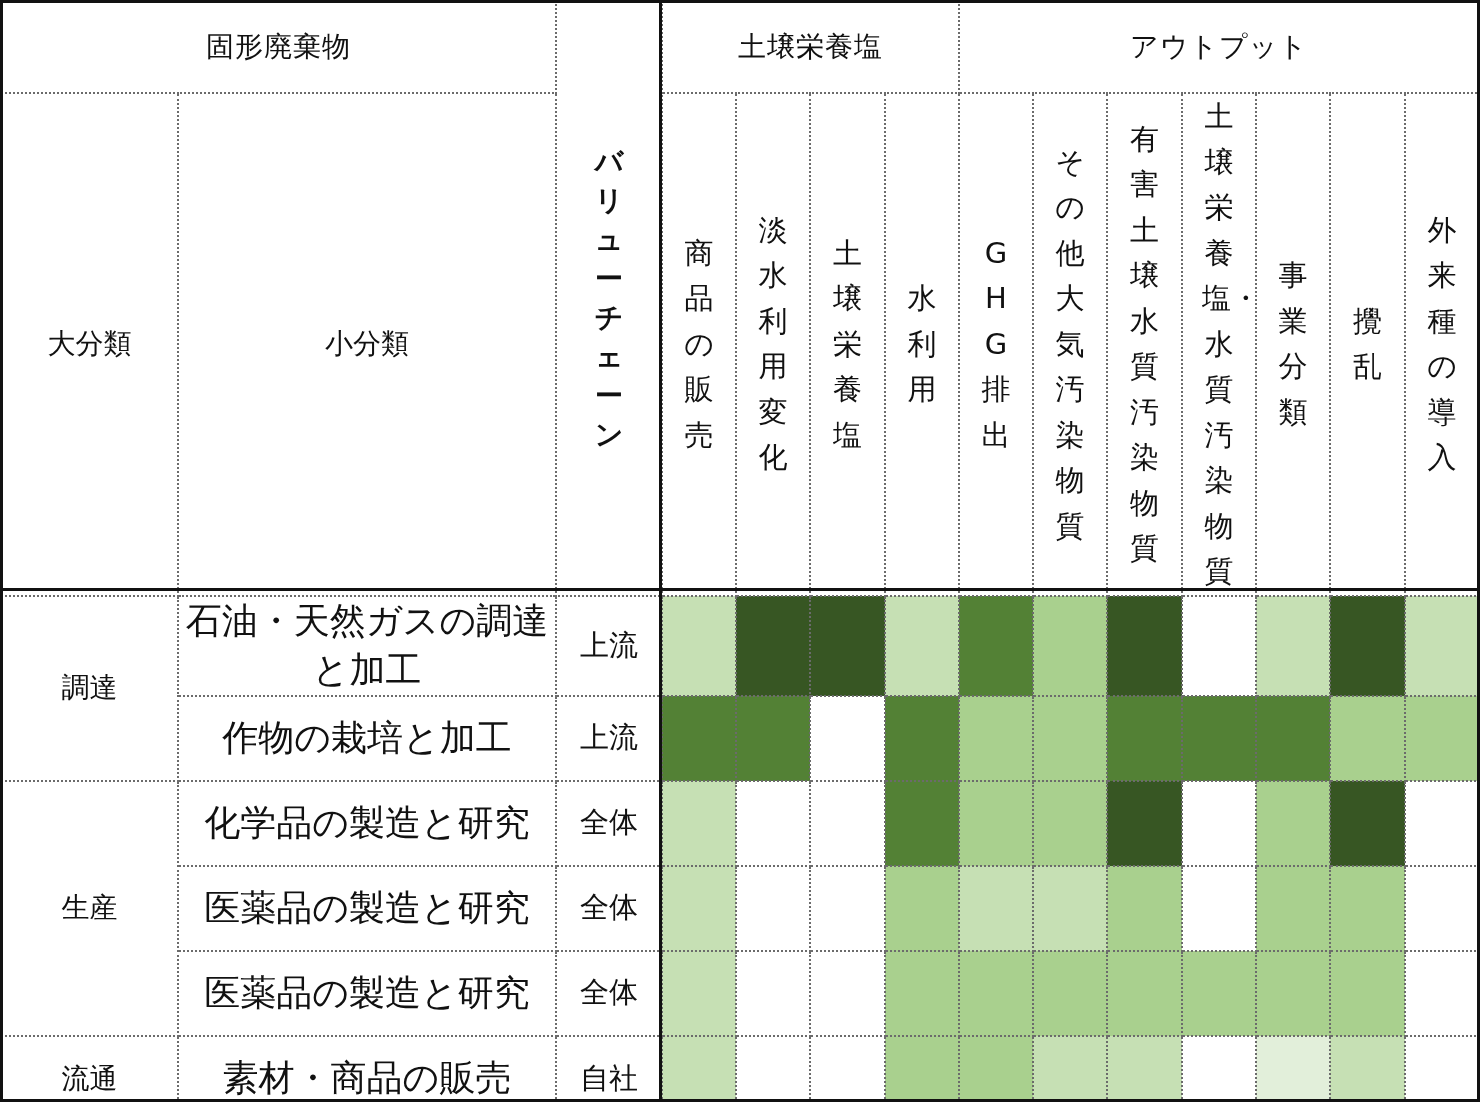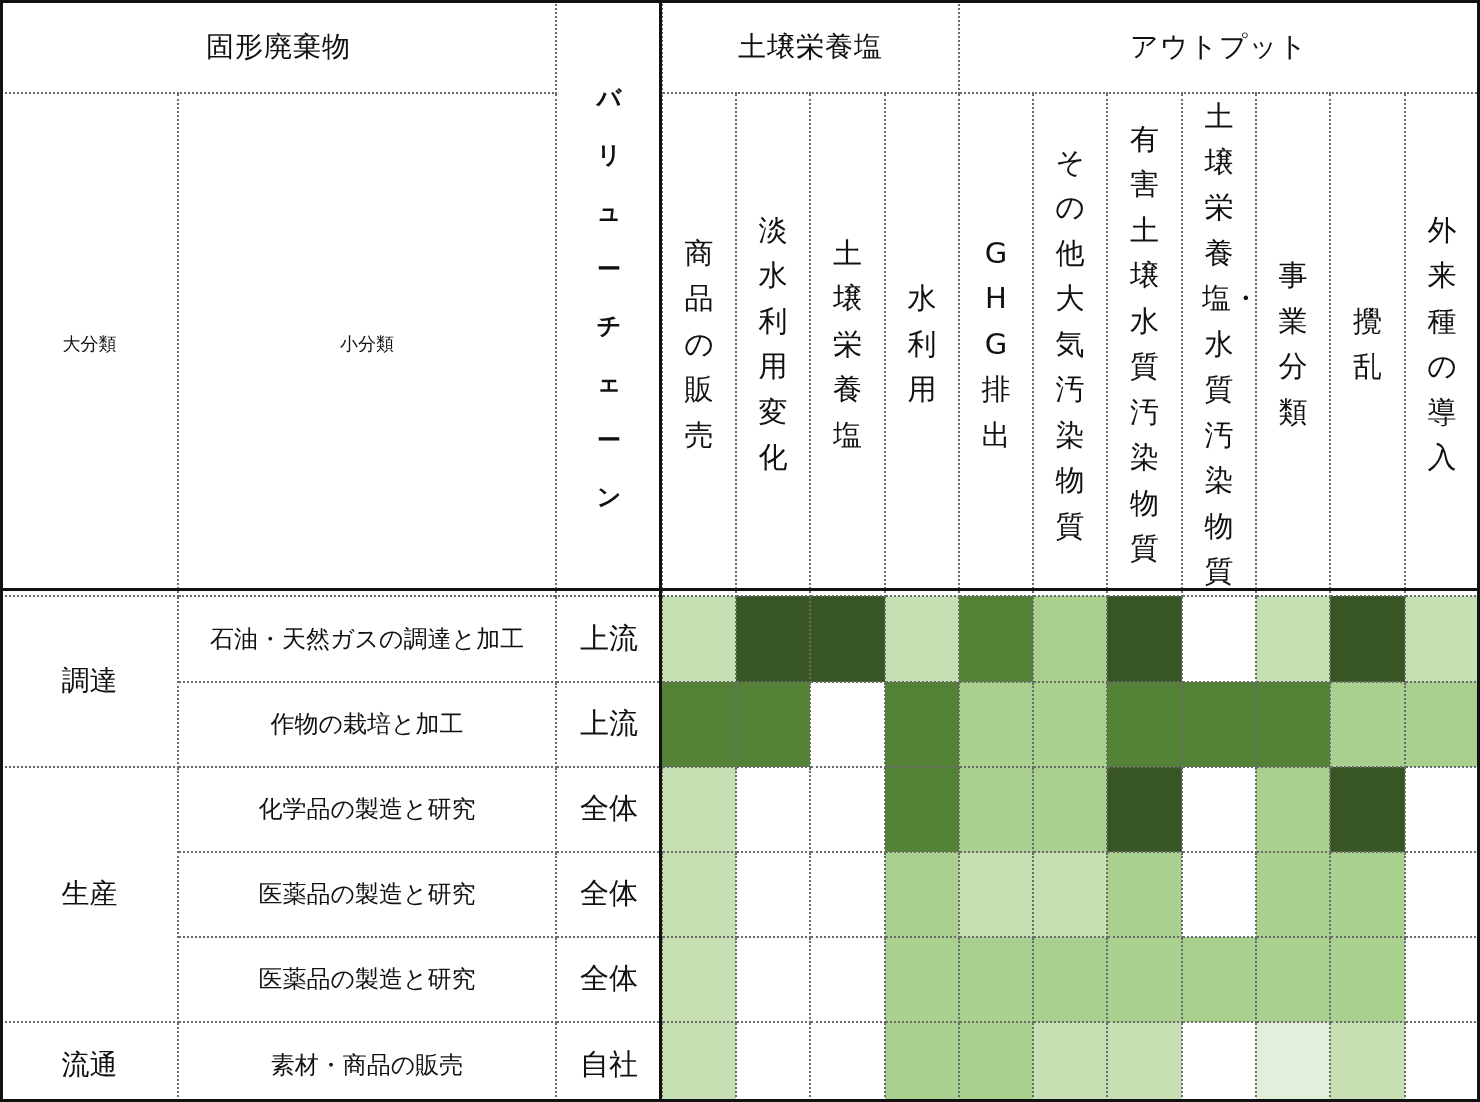--- a/index.html
+++ b/index.html
@@ -14,27 +14,27 @@
     border: 2px dotted #6b6b6b;
     text-align: center; vertical-align: middle;
     font-weight: normal;
   }
   .frame { position: absolute; left: 0; top: 0; width: 1480px; height: 1102px; box-sizing: border-box; border: 3px solid #111; pointer-events: none; }
   .hline { position: absolute; left: 0; width: 1480px; height: 3px; background: #111; pointer-events: none; }
   .vline { position: absolute; top: 0; width: 3px; height: 1102px; background: #111; pointer-events: none; }
 
   th.group { font-size: 28px; font-weight: bold; letter-spacing: 1px; }
   th.vc { vertical-align: top; padding-top: 50px; }
-  .vc-text { display: inline-block; font-size: 24px; font-weight: bold; line-height: 57px; width: 40px; word-break: break-all; }
-  th.cat-head { font-size: 18px; }
+  .vc-text { display: inline-block; font-size: 28px; font-weight: bold; line-height: 39px; width: 40px; word-break: break-all; }
+  th.cat-head { font-size: 28px; }
   th.col-head { vertical-align: top; padding-top: 10px; }
   .col-text { display: inline-block; font-size: 29px; line-height: 45.5px; width: 34px; word-break: break-all; white-space: normal; }
 
   td.major { font-size: 28px; }
-  td.minor { font-size: 24px; text-align: left; padding-left: 6px; }
+  td.minor { font-size: 36px; text-align: left; padding-left: 6px; }
   td.vcval { font-size: 29px; }
   td.cell { }
 </style>
 </head>
 <body>
 
 <table id="heatmap">
   <colgroup>
     <col style="width:177px">
       <col style="width:378px">

